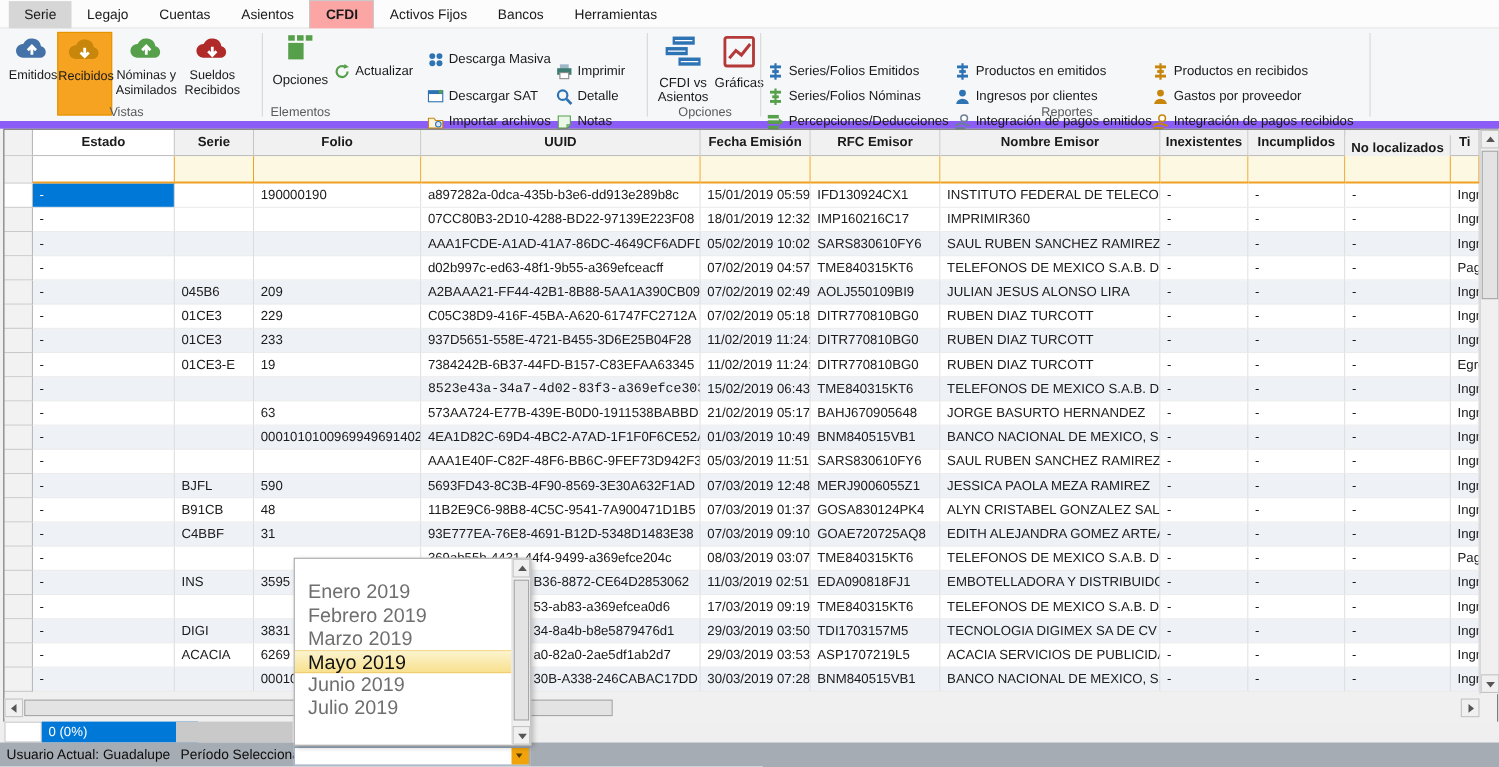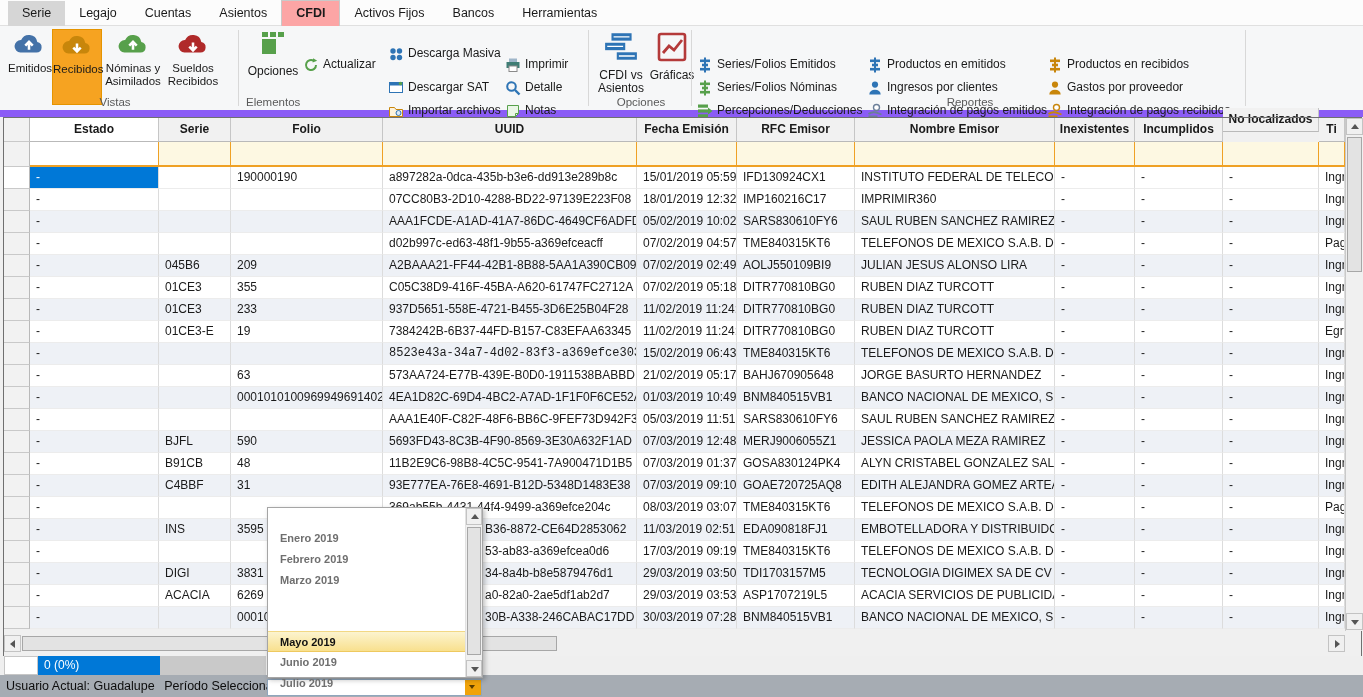--- a/index.html
+++ b/index.html
@@ -55,22 +55,22 @@
   #proggray{position:absolute;left:160px;top:0;width:106px;height:19px;background:#c9c9c9;}
   #statusbar{position:absolute;left:0;top:675px;width:100%;height:22px;background:#a6acb3;font-size:12.5px;line-height:22px;color:#0d0d0d;}
   #statusbar .lbl{margin-left:6px;}
   #combo{position:absolute;left:267px;top:679px;width:215px;height:17px;background:#fff;border:1px solid #8fa6bd;box-sizing:border-box;}
   #combobtn{position:absolute;right:0;top:0;width:16px;height:15px;background:#f0a30a;}
   #combobtn .tri.down{left:4px;top:5px;border-left:3.5px solid transparent;border-right:3.5px solid transparent;border-top:4.5px solid #5a3d00;}
   
   #dropdown{position:absolute;left:267px;top:507px;width:216px;height:171px;background:#fff;border:1px solid #a5a5a5;
             box-sizing:border-box;box-shadow:2px 2px 5px rgba(0,0,0,.25);z-index:50;}
   #ddlist{position:absolute;left:0;top:20px;right:17px;}
-  .dditem{height:21px;line-height:21px;padding-left:12px;font-size:11px;color:#6f6f6f;white-space:nowrap;cursor:default;font-weight:bold;}
-  .dditem.sel{color:#111;background:linear-gradient(#fcf4cf,#f8e08e);border-top:1px solid #f2d884;border-bottom:1px solid #eec95f;box-sizing:border-box;margin-top:40px;}
+  .dditem{height:21px;line-height:21px;padding-left:12px;font-size:18px;color:#6f6f6f;white-space:nowrap;cursor:default;}
+  .dditem.sel{color:#111;background:linear-gradient(#fcf4cf,#f8e08e);border-top:1px solid #f2d884;border-bottom:1px solid #eec95f;box-sizing:border-box;}
   #ddscroll{position:absolute;right:0;top:0;bottom:0;width:17px;background:#f0f0f0;border-left:1px solid #e2e2e2;box-sizing:border-box;}
 </style>
 </head>
 <body>
 
 <div id="app">
 
   <div id="tabbar"><div class="tab first">Serie</div><div class="tab">Legajo</div><div class="tab">Cuentas</div><div class="tab">Asientos</div><div class="tab active">CFDI</div><div class="tab">Activos Fijos</div><div class="tab">Bancos</div><div class="tab">Herramientas</div></div>
 
   <div id="ribbon">
@@ -259,21 +259,21 @@
       <div class="cell hdr rowsel" style="left: 4px; top: 118px; width: 26px; height: 24px;"></div>
       <div class="cell hdr white" style="left: 30px; top: 118px; width: 129px; height: 24px;">Estado</div>
       <div class="cell hdr" style="left: 159px; top: 118px; width: 72px; height: 24px;">Serie</div>
       <div class="cell hdr" style="left: 231px; top: 118px; width: 152px; height: 24px;">Folio</div>
       <div class="cell hdr" style="left: 383px; top: 118px; width: 254px; height: 24px;">UUID</div>
       <div class="cell hdr" style="left: 637px; top: 118px; width: 100px; height: 24px;">Fecha Emisión</div>
       <div class="cell hdr" style="left: 737px; top: 118px; width: 118px; height: 24px;">RFC Emisor</div>
       <div class="cell hdr" style="left: 855px; top: 118px; width: 200px; height: 24px;">Nombre Emisor</div>
       <div class="cell hdr" style="left: 1055px; top: 118px; width: 80px; height: 24px;">Inexistentes</div>
       <div class="cell hdr" style="left: 1135px; top: 118px; width: 88px; height: 24px;">Incumplidos</div>
-      <div class="cell hdr" style="left: 1223px; top: 108px; width: 96px; height: 24px;">No localizados</div>
+      <div class="cell hdr" style="left: 1223px; top: 123px; width: 96px; height: 24px;">No localizados</div>
       <div class="cell hdr" style="left: 1319px; top: 118px; width: 26px; height: 24px;">Ti</div>
       <div class="cell rowsel" style="left: 4px; top: 142px; width: 26px; height: 25px;"></div>
       <div class="cell flt white" style="left: 30px; top: 142px; width: 129px; height: 25px;"></div>
       <div class="cell flt" style="left: 159px; top: 142px; width: 72px; height: 25px;"></div>
       <div class="cell flt" style="left: 231px; top: 142px; width: 152px; height: 25px;"></div>
       <div class="cell flt" style="left: 383px; top: 142px; width: 254px; height: 25px;"></div>
       <div class="cell flt" style="left: 637px; top: 142px; width: 100px; height: 25px;"></div>
       <div class="cell flt" style="left: 737px; top: 142px; width: 118px; height: 25px;"></div>
       <div class="cell flt" style="left: 855px; top: 142px; width: 200px; height: 25px;"></div>
       <div class="cell flt" style="left: 1055px; top: 142px; width: 80px; height: 25px;"></div>
@@ -336,21 +336,21 @@
       <div class="cell shade" style="left: 637px; top: 255px; width: 100px; height: 22px;">07/02/2019 02:49:</div>
       <div class="cell shade" style="left: 737px; top: 255px; width: 118px; height: 22px;">AOLJ550109BI9</div>
       <div class="cell shade" style="left: 855px; top: 255px; width: 200px; height: 22px;">JULIAN JESUS ALONSO LIRA</div>
       <div class="cell shade" style="left: 1055px; top: 255px; width: 80px; height: 22px;">-</div>
       <div class="cell shade" style="left: 1135px; top: 255px; width: 88px; height: 22px;">-</div>
       <div class="cell shade" style="left: 1223px; top: 255px; width: 96px; height: 22px;">-</div>
       <div class="cell shade" style="left: 1319px; top: 255px; width: 26px; height: 22px;">Ingr</div>
       <div class="cell rowsel" style="left: 4px; top: 277px; width: 26px; height: 22px;"></div>
       <div class="cell" style="left: 30px; top: 277px; width: 129px; height: 22px;">-</div>
       <div class="cell" style="left: 159px; top: 277px; width: 72px; height: 22px;">01CE3</div>
-      <div class="cell" style="left: 231px; top: 277px; width: 152px; height: 22px;">355</div>
+      <div class="cell" style="left: 231px; top: 277px; width: 152px; height: 22px;">229</div>
       <div class="cell" style="left: 383px; top: 277px; width: 254px; height: 22px;">C05C38D9-416F-45BA-A620-61747FC2712A</div>
       <div class="cell" style="left: 637px; top: 277px; width: 100px; height: 22px;">07/02/2019 05:18:</div>
       <div class="cell" style="left: 737px; top: 277px; width: 118px; height: 22px;">DITR770810BG0</div>
       <div class="cell" style="left: 855px; top: 277px; width: 200px; height: 22px;">RUBEN DIAZ TURCOTT</div>
       <div class="cell" style="left: 1055px; top: 277px; width: 80px; height: 22px;">-</div>
       <div class="cell" style="left: 1135px; top: 277px; width: 88px; height: 22px;">-</div>
       <div class="cell" style="left: 1223px; top: 277px; width: 96px; height: 22px;">-</div>
       <div class="cell" style="left: 1319px; top: 277px; width: 26px; height: 22px;">Ingr</div>
       <div class="cell rowsel" style="left: 4px; top: 299px; width: 26px; height: 22px;"></div>
       <div class="cell shade" style="left: 30px; top: 299px; width: 129px; height: 22px;">-</div>

